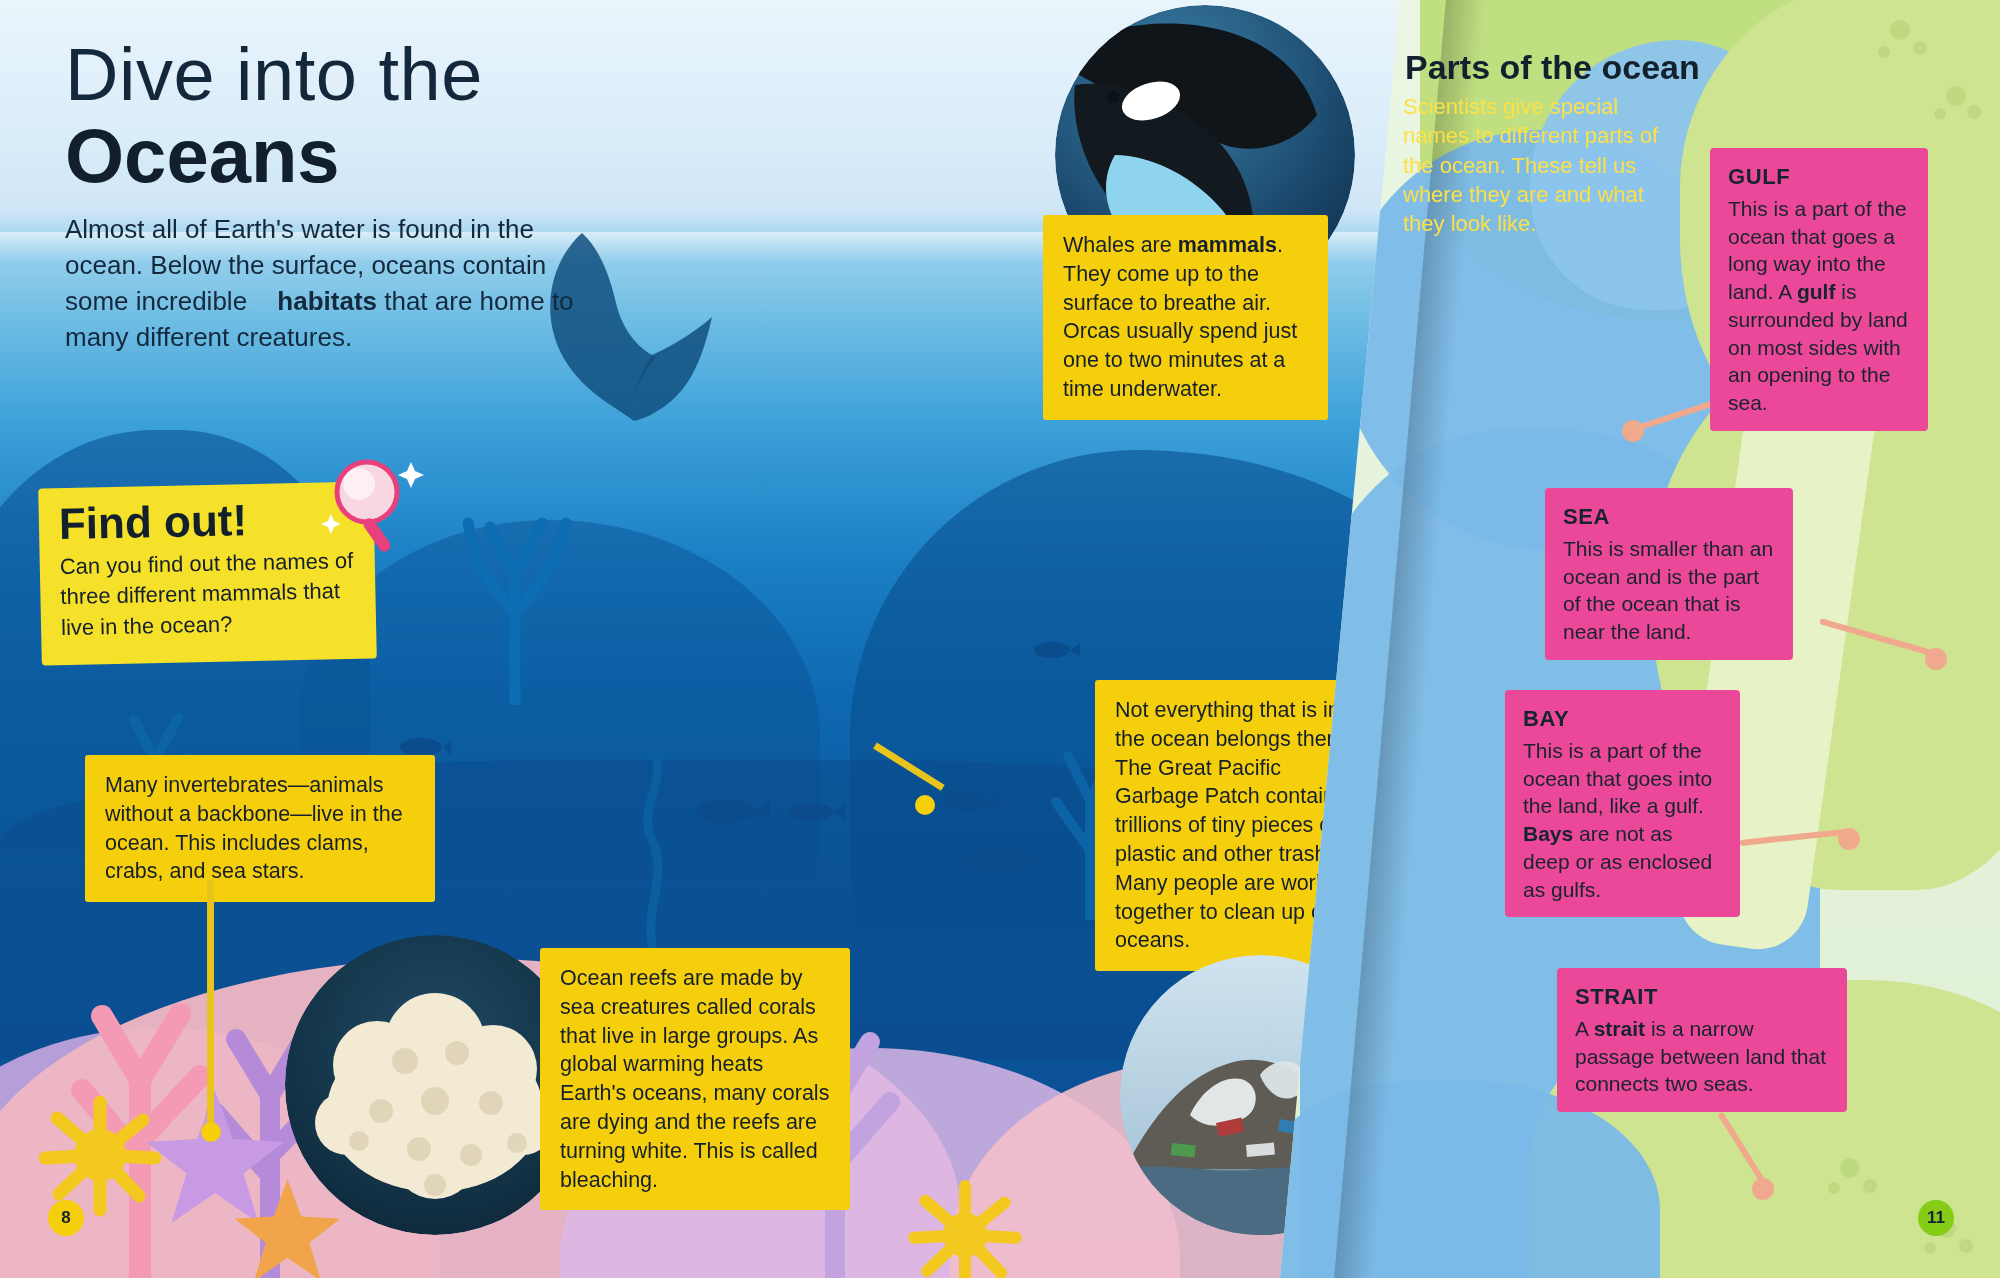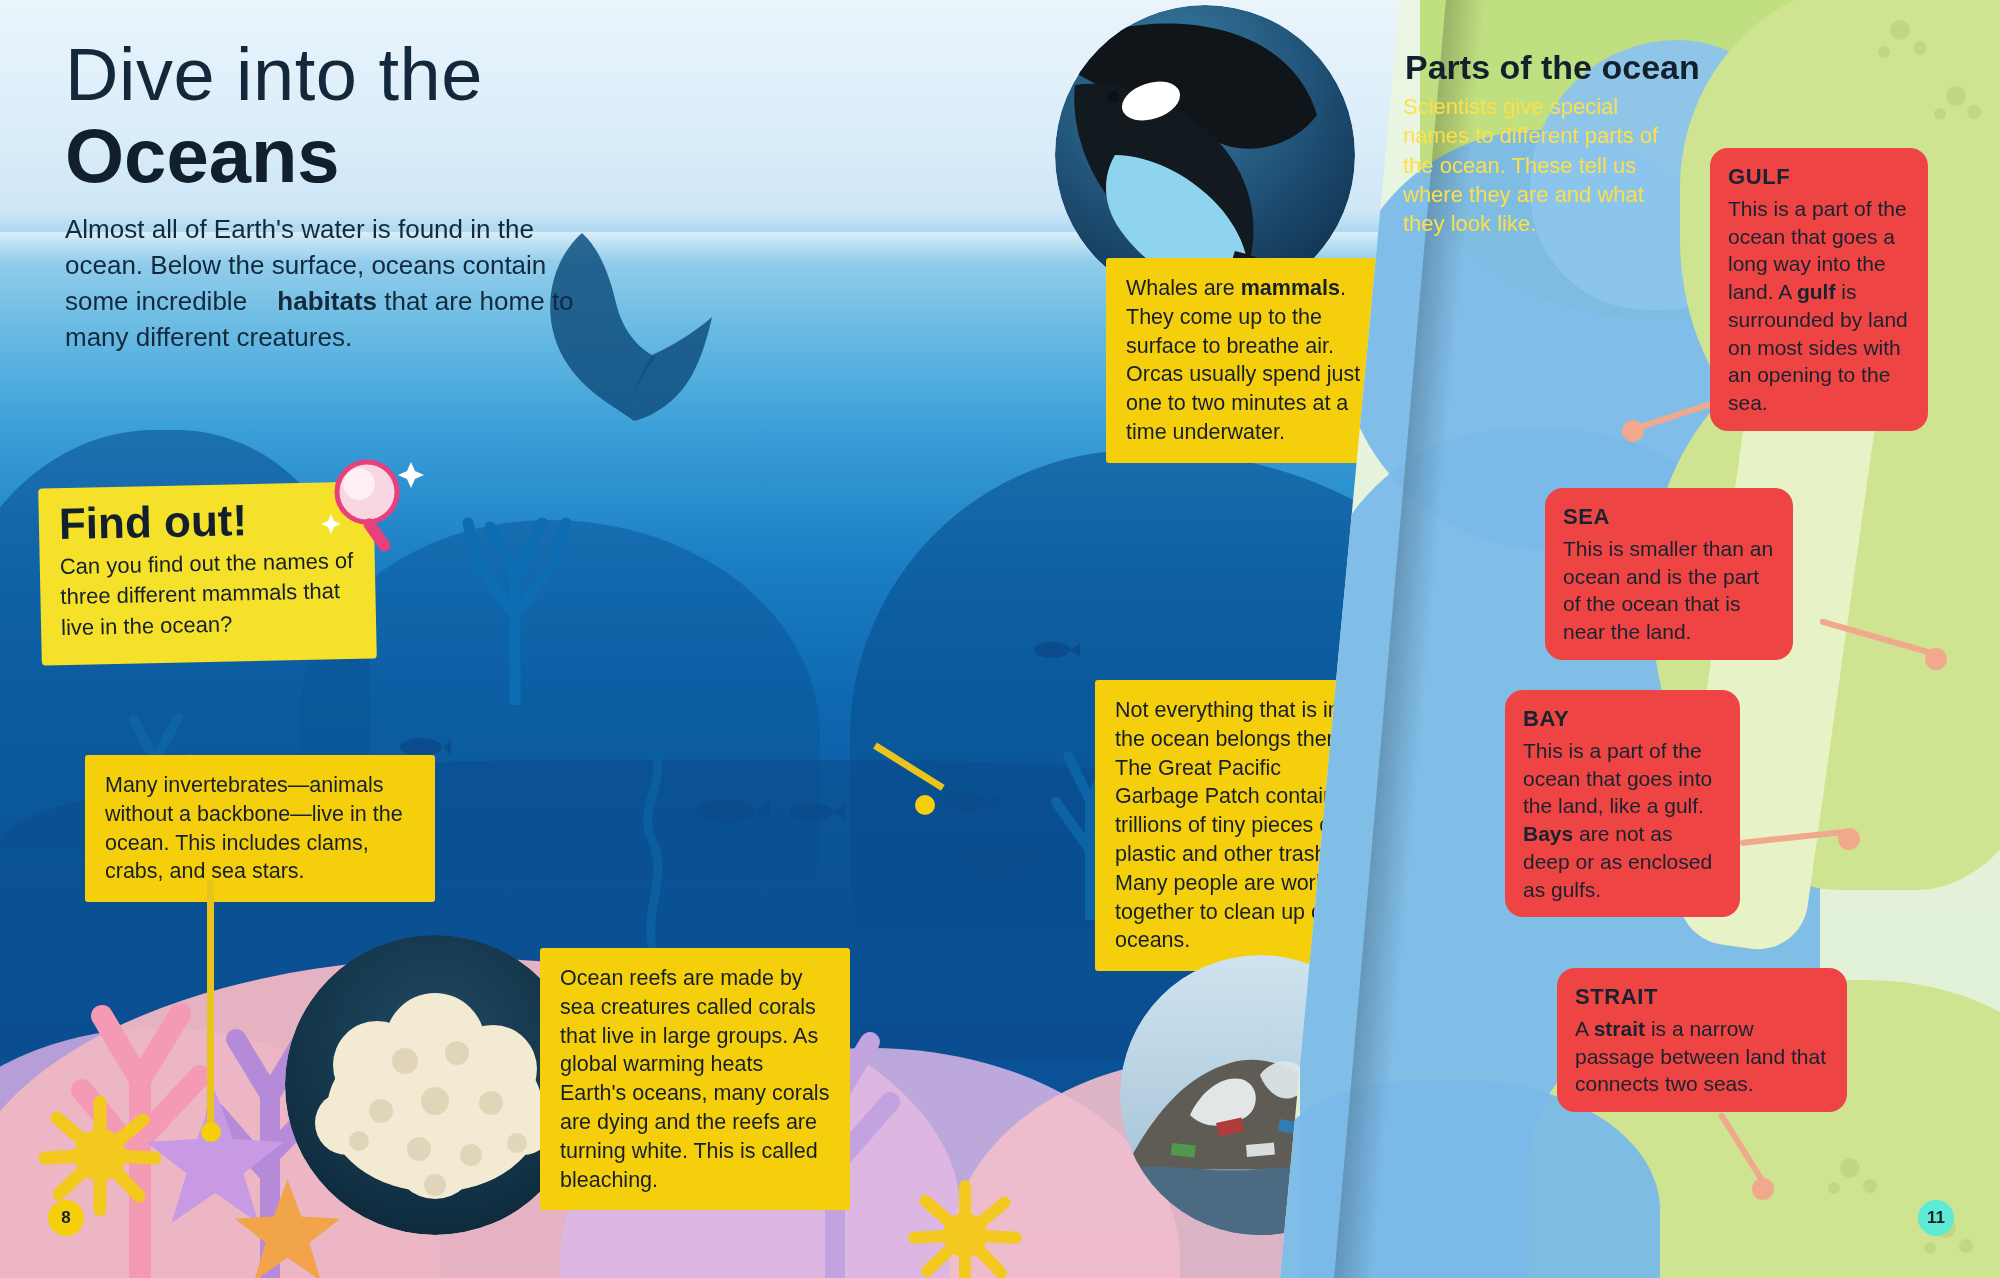--- a/index.html
+++ b/index.html
@@ -108,22 +108,22 @@
   .magnifier {
     position:absolute; left:315px; top:452px; width:110px; height:110px;
   }
 
   .photo-circle {
     position:absolute; border-radius:50%; overflow:hidden;
   }
 
   
   .card {
-    position:absolute; background:#ef4444; color:#17232f;
-    border-radius:18px; padding:14px 18px;
+    position:absolute; background:#ec4899; color:#17232f;
+    border-radius:4px; padding:14px 18px;
     font-size:21px; line-height:1.32;
   }
   .card .card-title {
     font-weight:bold; font-size:22px; letter-spacing:.6px; margin-bottom:4px;
   }
   .card b { font-weight:bold; }
 
   .right-head {
     position:absolute; left:1405px; top:48px; width:330px;
     font-size:34px; font-weight:bold; color:#13202d;
@@ -146,21 +146,21 @@
   }
   .y-dot {
     position:absolute; width:20px; height:20px; border-radius:50%; background:#f6cf0c;
   }
 
   .page-num {
     position:absolute; width:36px; height:36px; border-radius:50%;
     background:#f6cf0c; color:#15202c; font-size:17px; font-weight:bold;
     display:flex; align-items:center; justify-content:center;
   }
-  .page-num.right { background:#5eead4; }
+  .page-num.right { background:#84cc16; }
 
   .fish { position:absolute; }
   .tailfish { position:absolute; }
 </style>
 </head>
 <body>
 
 <div id="page">
 
   <div class="left-page">
@@ -343,21 +343,21 @@
         </defs>
         <circle cx="150" cy="150" r="150" fill="url(#og)"></circle>
         <path d="M10 40 C60 18 120 12 170 26 C220 40 250 70 262 110 C240 140 200 150 170 140 C120 124 60 90 10 62 Z" fill="#0f1519"></path>
         <path d="M20 80 C60 74 110 92 150 124 C186 154 206 200 196 250 C150 268 90 240 56 196 C28 160 16 116 20 80 Z" fill="#121a20"></path>
         <path d="M60 150 C96 150 140 172 168 206 C190 234 198 262 190 286 C150 296 96 268 66 226 C44 196 50 166 60 150 Z" fill="#8fd4ef"></path>
         <ellipse cx="96" cy="96" rx="30" ry="18" fill="#ffffff" transform="rotate(-18 96 96)"></ellipse>
         <circle cx="58" cy="92" r="6" fill="#0b1115"></circle>
         <path d="M180 246 C210 252 242 272 256 298 L176 300 C172 282 174 262 180 246 Z" fill="#10181e"></path>
       </svg>
     </div>
-    <div class="callout" style="left:1106px; top:215px; width:285px;margin-top:43px;">
+    <div class="callout" style="left:1043px; top:215px; width:285px;">
       <span>Whales are </span><b>mammals</b><span>. They come up to the surface to breathe air. Orcas usually spend just one to two minutes at a time underwater.</span>
     </div>
 
     <div class="y-leader" style="left:875px; top:742px; width:80px; height:7px; transform:rotate(32deg); transform-origin:left center;"></div>
     <div class="y-dot" style="left:915px; top:795px;"></div>
 
     <div class="callout" style="left:85px; top:755px; width:350px;">
       <span>Many invertebrates—animals without a backbone—live in the ocean. This includes clams, crabs, and sea stars.</span>
     </div>
     <div class="y-leader" style="left:207px; top:880px; width:7px; height:250px;"></div>

